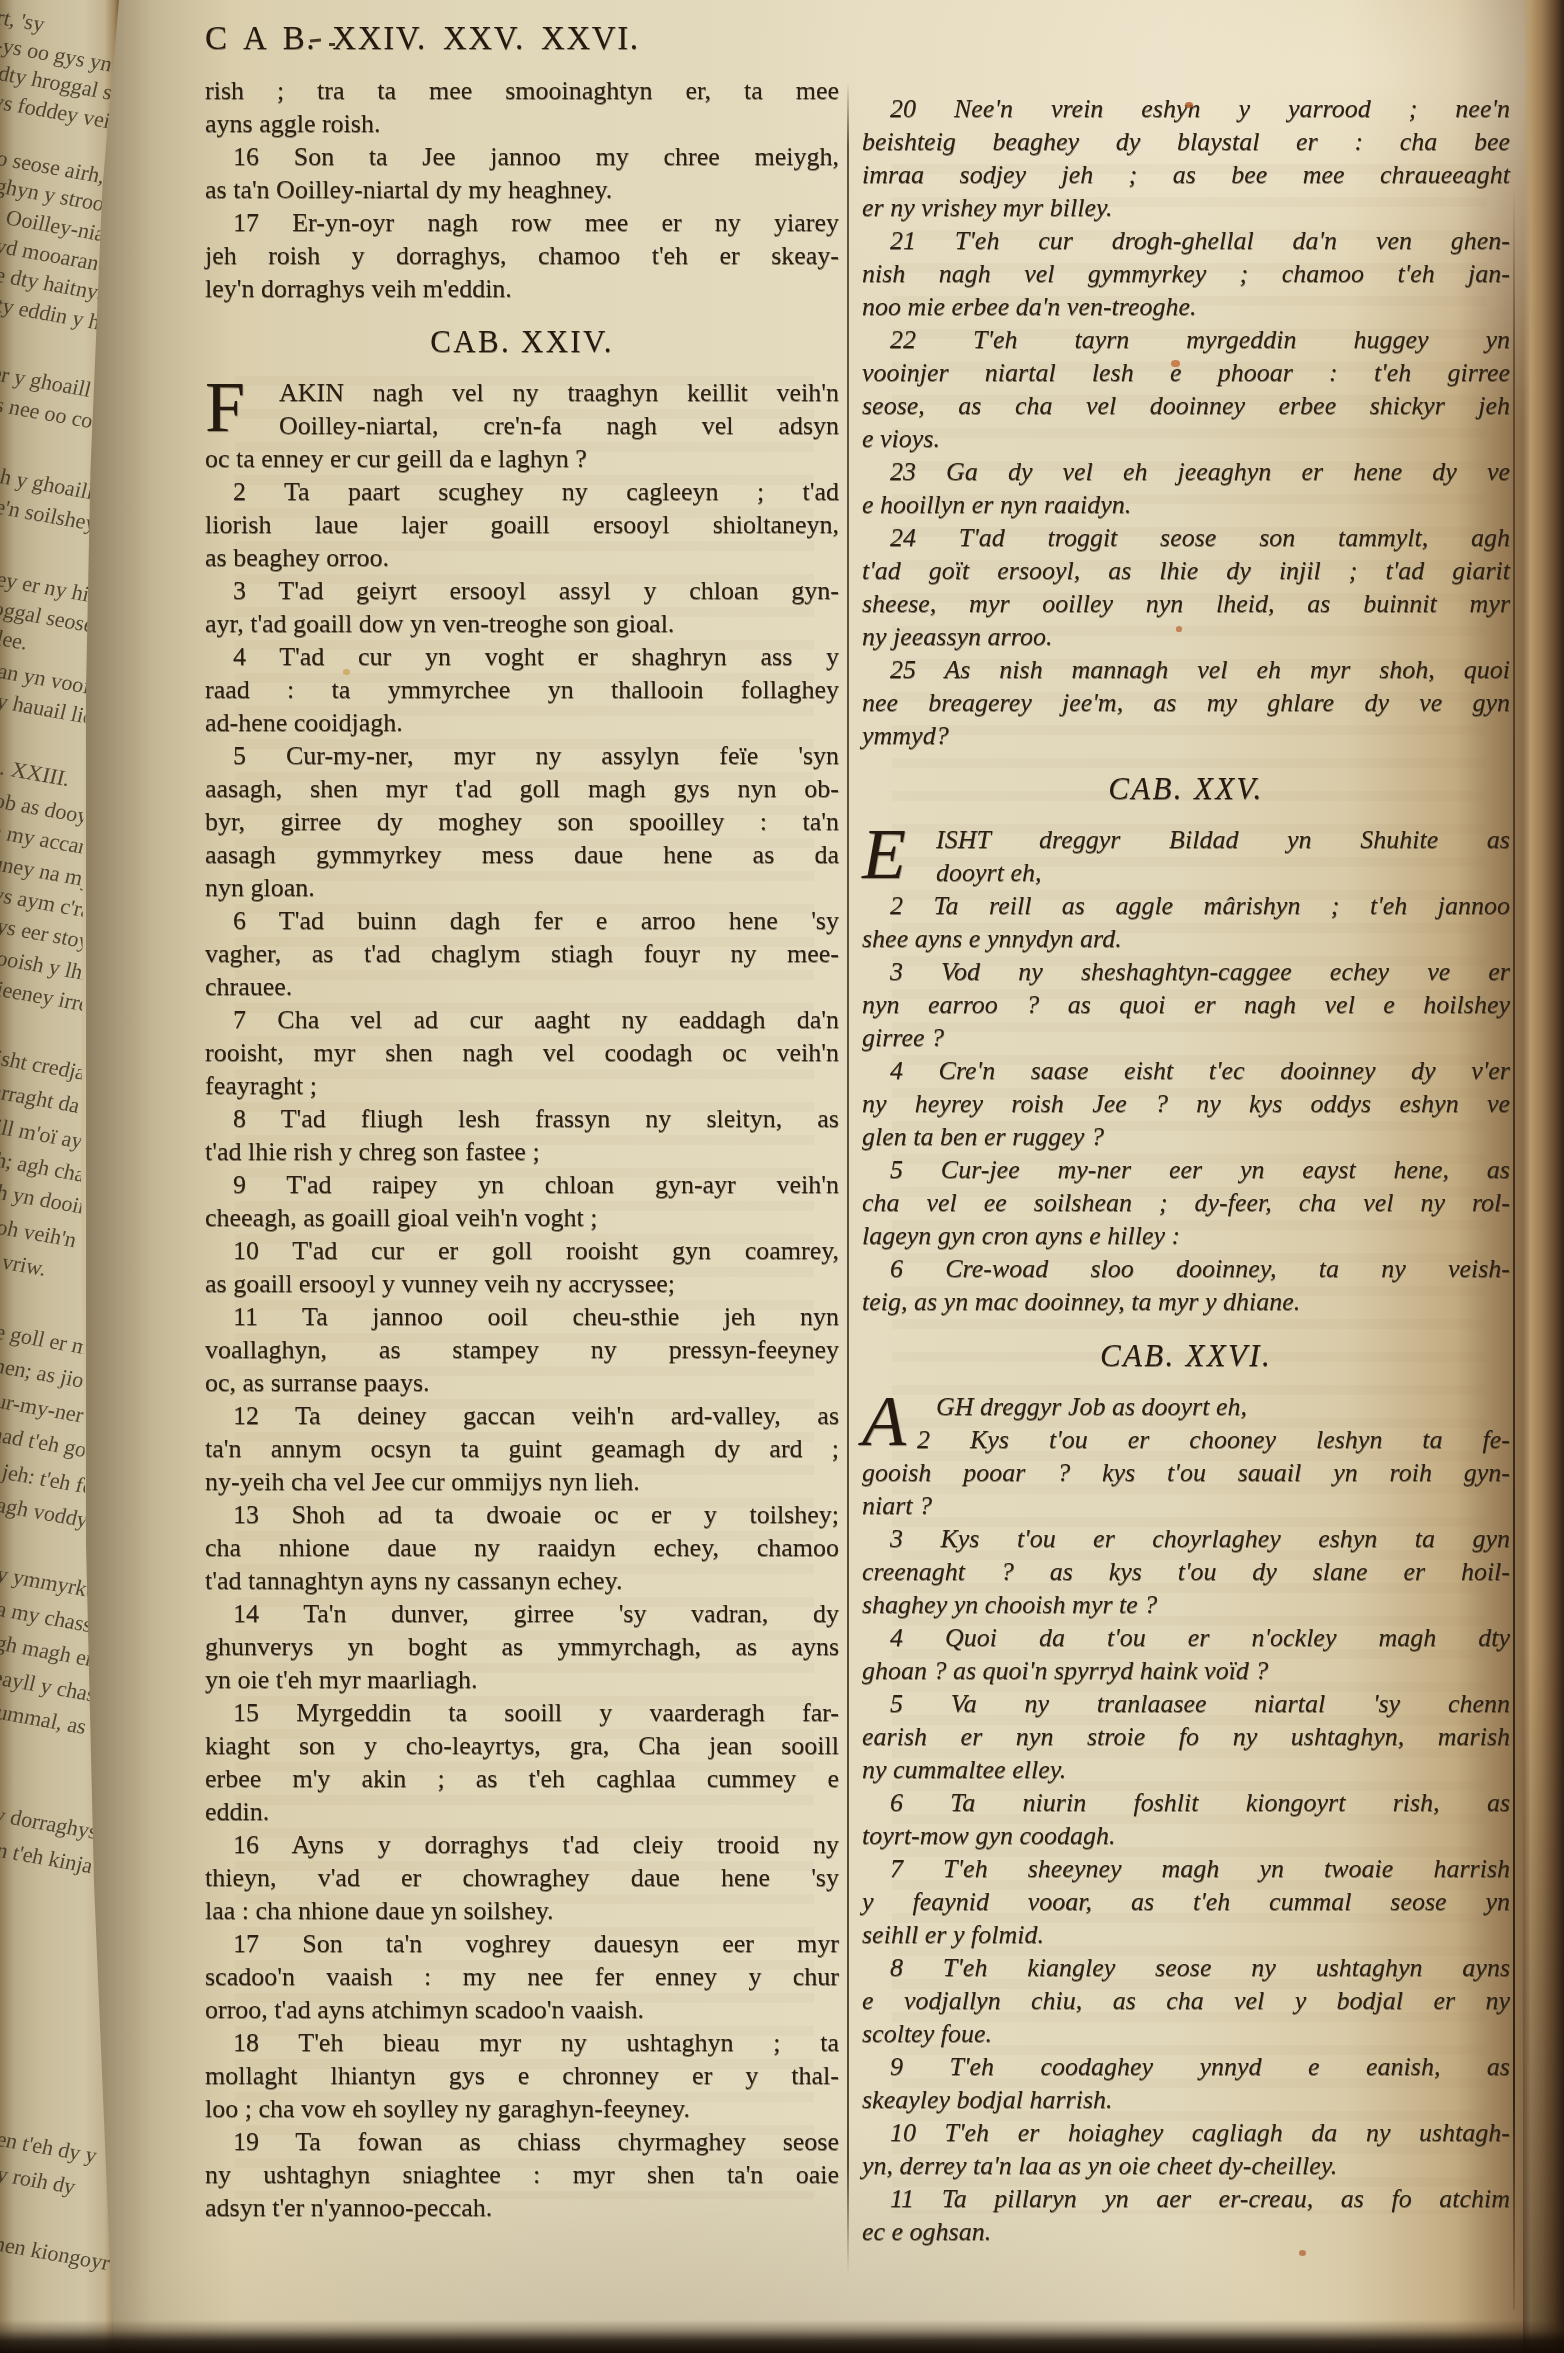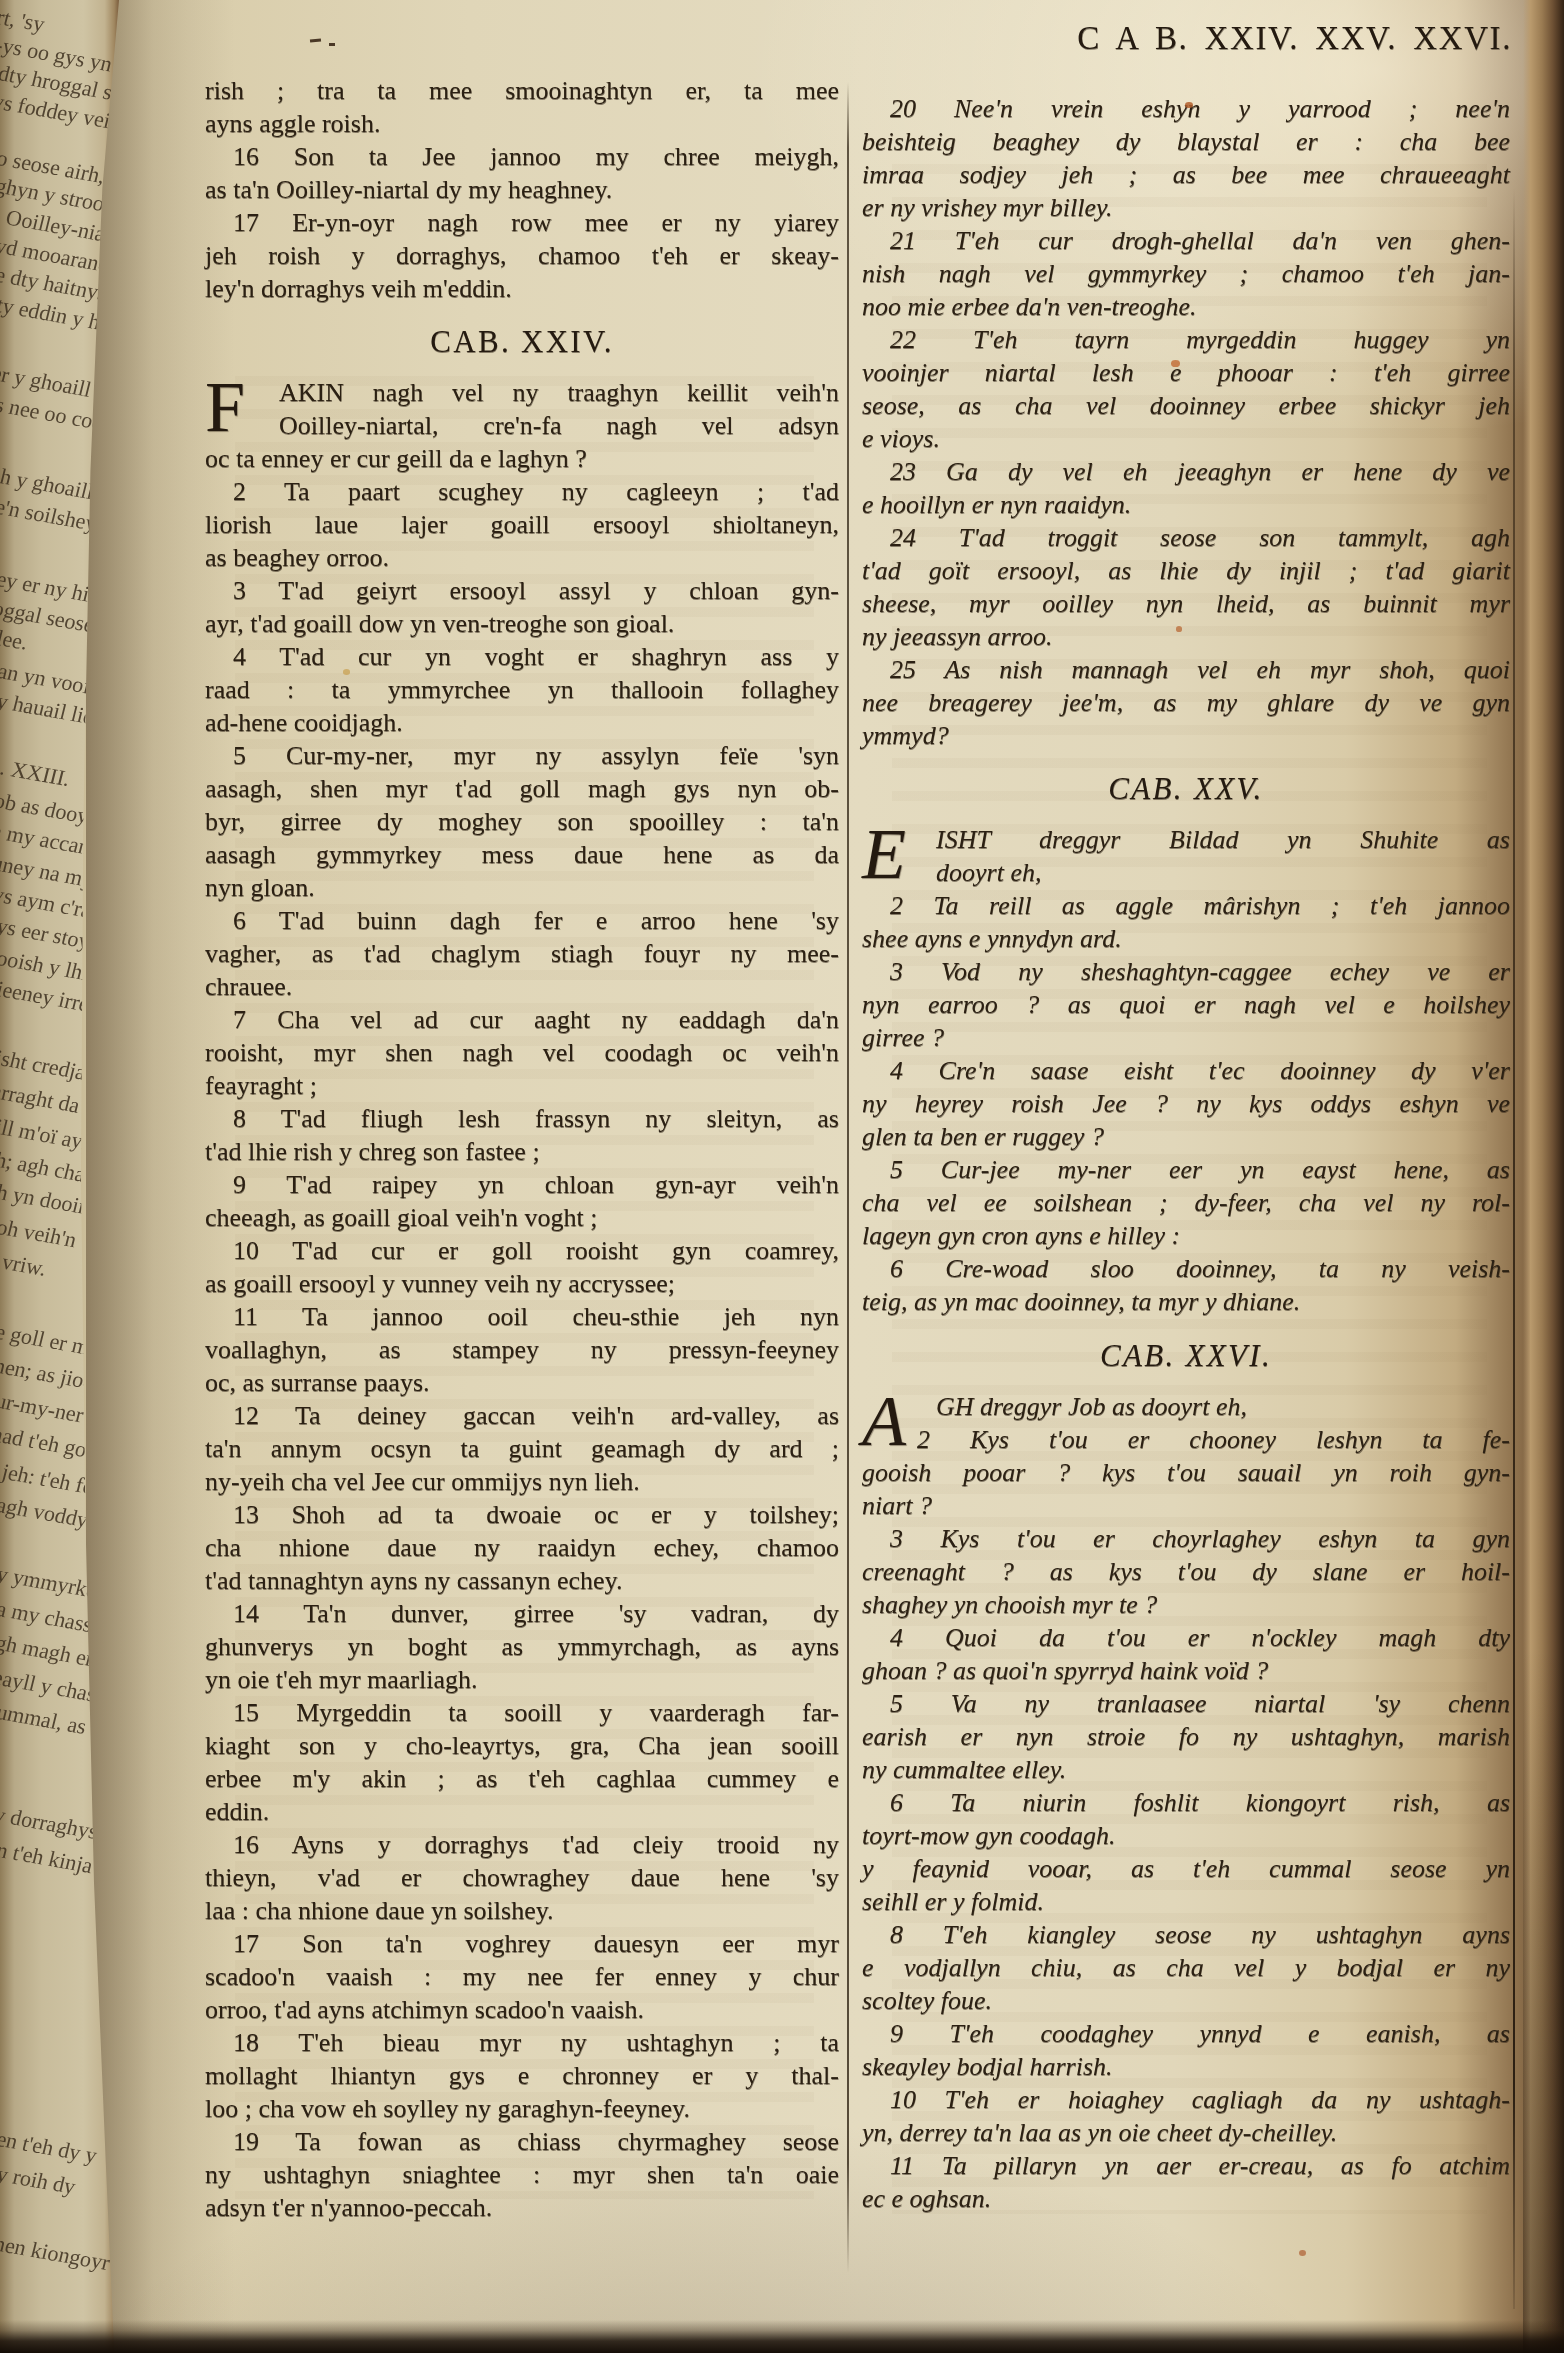--- a/index.html
+++ b/index.html
@@ -29,21 +29,21 @@
   .fore-edge{position:absolute;left:1523px;right:0;top:0;bottom:0;z-index:3;
     background:
       linear-gradient(180deg,rgba(30,20,10,0) 70%,rgba(30,20,10,0.45) 100%),
       linear-gradient(90deg,rgba(190,160,115,0) 0%,#b99a6d 18%,#9a7b52 45%,#6f5235 70%,#432f1d 90%,#2c1e11 100%);}
   .fore-edge-line{position:absolute;left:1513px;top:188px;width:2.3px;height:2121px;z-index:3;
     background:linear-gradient(180deg,rgba(40,28,14,0) 0%,rgba(40,28,14,0.5) 8%,rgba(35,24,12,0.78) 50%,rgba(30,20,10,0.88) 90%,rgba(30,20,10,0.15) 100%);}
   .table-strip{position:absolute;left:0;right:0;bottom:0;height:34px;z-index:6;
     background:linear-gradient(180deg,rgba(20,12,6,0) 0%,rgba(46,30,15,0.35) 30%,rgba(23,14,7,0.85) 62%,#120b05 100%);}
 
   
-  .header{position:absolute;left:205px;top:20.3px;width:1307px;text-align:right;z-index:2;
+  .header{position:absolute;left:205px;top:20.3px;width:1307px;text-align:left;z-index:2;
     font-size:33px;letter-spacing:1.6px;word-spacing:6.3px;color:#241a10;
     text-shadow:0.4px 0.5px 0.6px rgba(40,28,15,0.45);}
   .dash1,.dash2{position:absolute;background:#4a3826;z-index:2;}
   .dash1{left:310px;top:39px;width:11px;height:3.1px;transform:rotate(-6deg);}
   .dash2{left:329px;top:43px;width:5.5px;height:3.1px;}
 
   
   .divider{position:absolute;left:847px;top:82px;width:2.3px;height:2191px;z-index:2;
     background:linear-gradient(180deg,rgba(50,38,22,0) 0%,rgba(50,38,22,0.75) 3%,rgba(50,38,22,0.8) 95%,rgba(50,38,22,0) 100%);}
   .col{position:absolute;z-index:2;color:#2b2013;font-size:26px;
@@ -252,20 +252,21 @@
       <div class="line ind"><span>3 Kys t'ou er choyrlaghey eshyn ta gyn</span></div>
       <div class="line"><span>creenaght ? as kys t'ou dy slane er hoil-</span></div>
       <div class="line end"><span>shaghey yn chooish myr te ?</span></div>
       <div class="line ind"><span>4 Quoi da t'ou er n'ockley magh dty</span></div>
       <div class="line end"><span>ghoan ? as quoi'n spyrryd haink voïd ?</span></div>
       <div class="line ind"><span>5 Va ny tranlaasee niartal 'sy chenn</span></div>
       <div class="line"><span>earish er nyn stroie fo ny ushtaghyn, marish</span></div>
       <div class="line end"><span>ny cummaltee elley.</span></div>
       <div class="line ind"><span>6 Ta niurin foshlit kiongoyrt rish, as</span></div>
       <div class="line end"><span>toyrt-mow gyn coodagh.</span></div>
+      <div class="line ind"><span>7 T'eh sheeyney magh yn twoaie harrish</span></div>
       <div class="line"><span>y feaynid vooar, as t'eh cummal seose yn</span></div>
       <div class="line end"><span>seihll er y folmid.</span></div>
       <div class="line ind"><span>8 T'eh kiangley seose ny ushtaghyn ayns</span></div>
       <div class="line"><span>e vodjallyn chiu, as cha vel y bodjal er ny</span></div>
       <div class="line end"><span>scoltey foue.</span></div>
       <div class="line ind"><span>9 T'eh coodaghey ynnyd e eanish, as</span></div>
       <div class="line end"><span>skeayley bodjal harrish.</span></div>
       <div class="line ind"><span>10 T'eh er hoiaghey cagliagh da ny ushtagh-</span></div>
       <div class="line end"><span>yn, derrey ta'n laa as yn oie cheet dy-cheilley.</span></div>
       <div class="line ind"><span>11 Ta pillaryn yn aer er-creau, as fo atchim</span></div>

